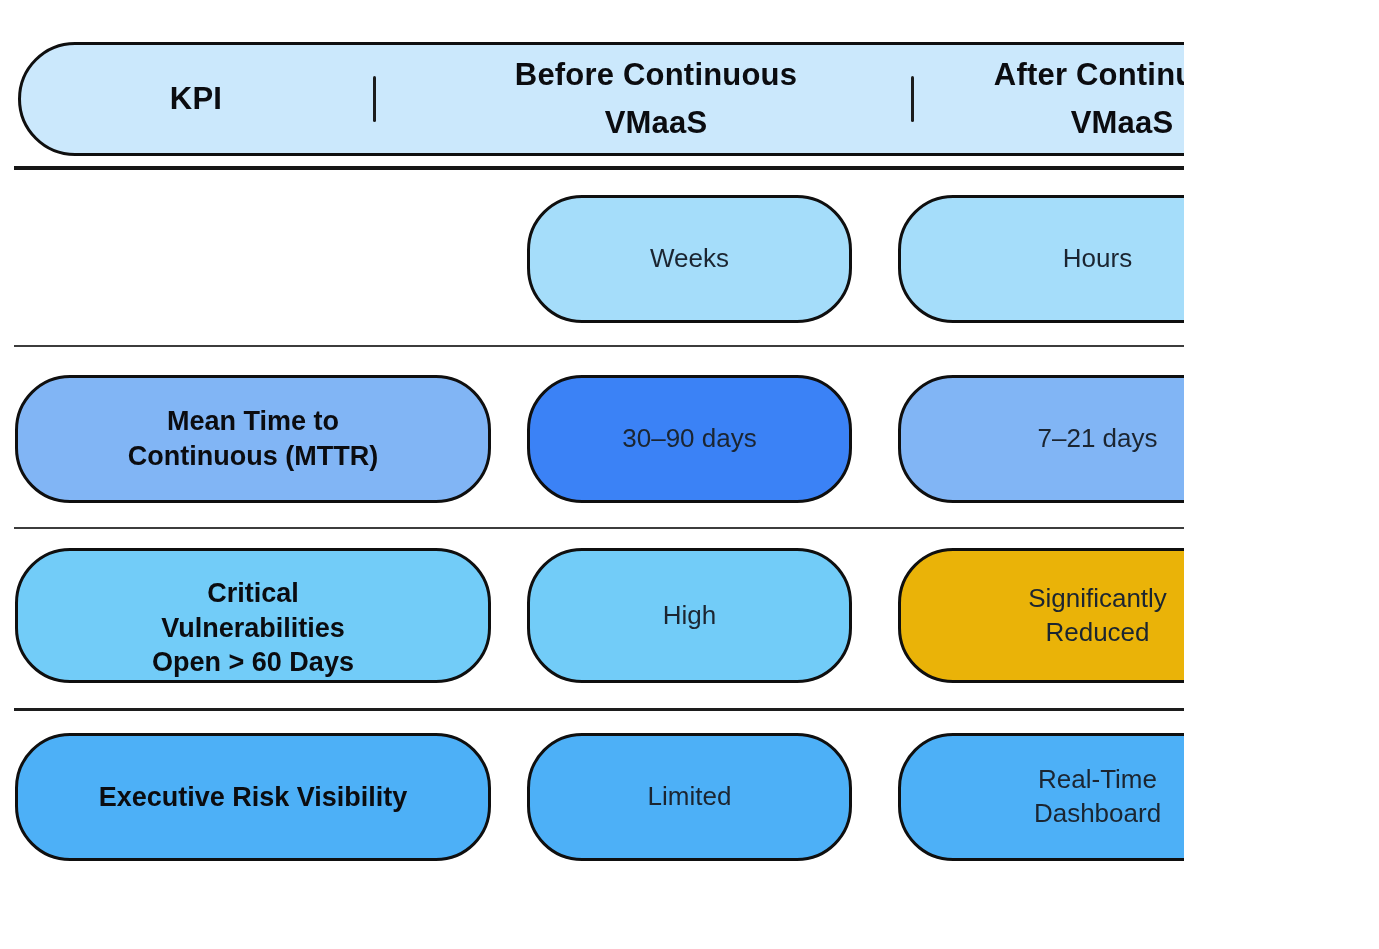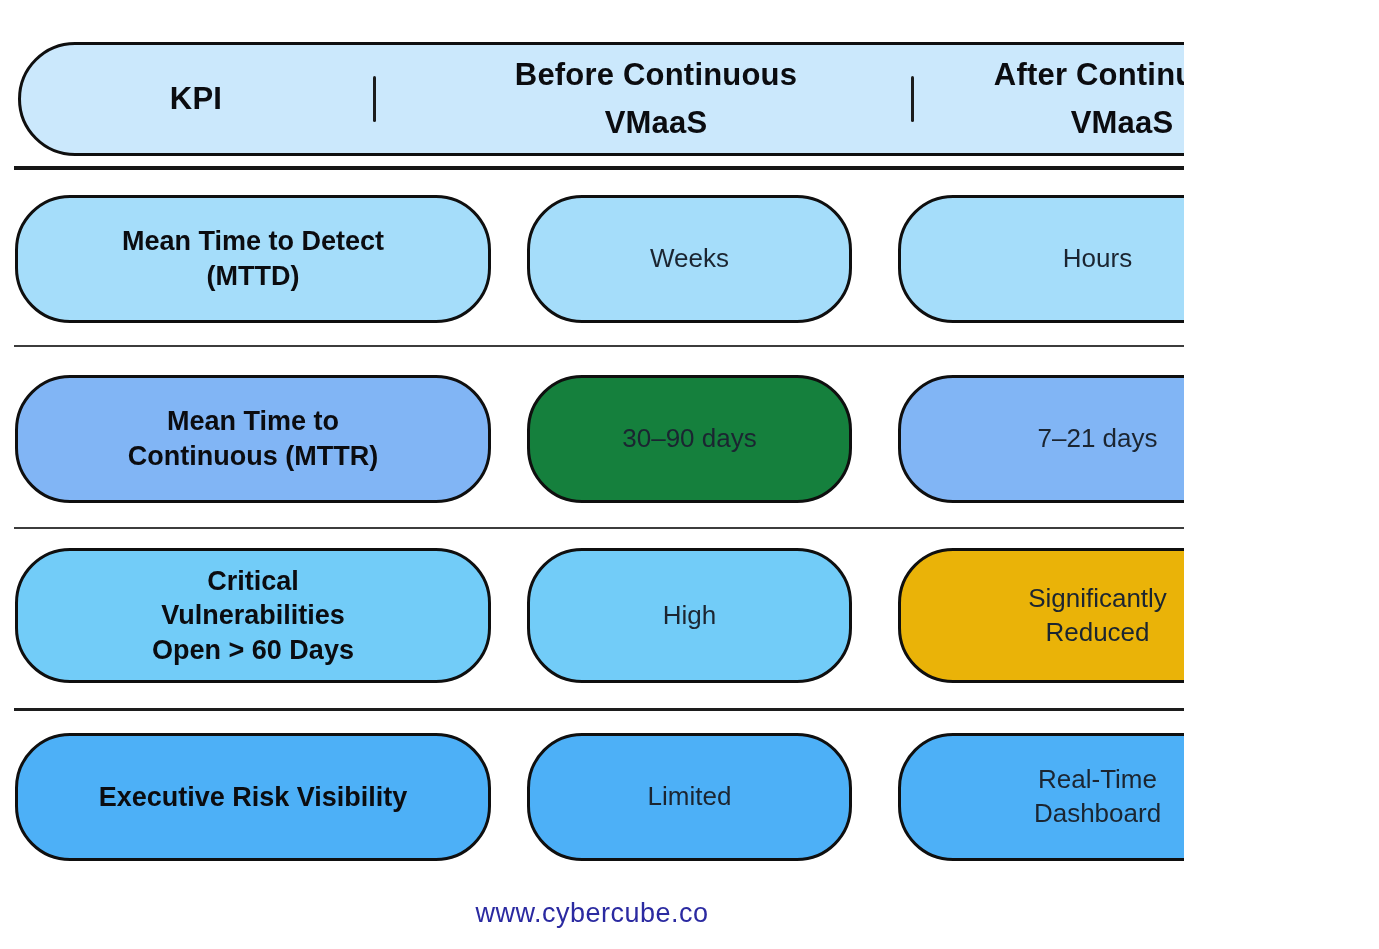--- a/index.html
+++ b/index.html
@@ -88,55 +88,51 @@
     <div class="hcell after">
       <span class="htext mw360">After Continuous VMaaS</span>
     </div>
   </div>
 
   <div class="divider d1"></div>
   <div class="divider d2"></div>
   <div class="divider d3"></div>
   <div class="divider d4"></div>
 
-  <div class="pill rowpill r1 c1" style="background: rgb(165, 221, 250); border-color: rgb(15, 15, 15);">
-    <span class="klabel mw340">Mean Time to Detect (MTTD)</span>
-  </div>
   <div class="pill rowpill r1 c2" style="background: rgb(165, 221, 250); border-color: rgb(15, 15, 15);">
     <span class="vlabel">Weeks</span>
   </div>
   <div class="pill rowpill r1 c3" style="background: rgb(165, 221, 250); border-color: rgb(15, 15, 15);">
     <span class="vlabel">Hours</span>
   </div>
 
   <div class="pill rowpill r2 c1" style="background: rgb(129, 181, 245); border-color: rgb(15, 15, 15);">
     <span class="klabel mw300">Mean Time to Continuous (MTTR)</span>
   </div>
-  <div class="pill rowpill r2 c2" style="background: #15803d; border-color: rgb(15, 15, 15);">
+  <div class="pill rowpill r2 c2" style="background: #3b82f6; border-color: rgb(15, 15, 15);">
     <span class="vlabel">30–90 days</span>
   </div>
   <div class="pill rowpill r2 c3" style="background: rgb(129, 181, 245); border-color: rgb(15, 15, 15);">
     <span class="vlabel">7–21 days</span>
   </div>
 
-  <div class="pill rowpill r3 c1" style="background: rgb(114, 204, 248); border-color: rgb(15, 15, 15);">
+  <div class="pill rowpill r3 c1" style="background: rgb(114, 204, 248); border-color: rgb(15, 15, 15); align-items: flex-end;">
     <span class="klabel mw260">Critical Vulnerabilities Open &gt; 60 Days</span>
   </div>
   <div class="pill rowpill r3 c2" style="background: rgb(114, 204, 248); border-color: rgb(15, 15, 15);">
     <span class="vlabel">High</span>
   </div>
   <div class="pill rowpill r3 c3" style="background: #eab308; border-color: rgb(15, 15, 15);">
     <span class="vlabel mw230">Significantly Reduced</span>
   </div>
 
   <div class="pill rowpill r4 c1" style="background: rgb(77, 176, 247); border-color: rgb(15, 15, 15);">
     <span class="klabel">Executive Risk Visibility</span>
   </div>
   <div class="pill rowpill r4 c2" style="background: rgb(77, 176, 247); border-color: rgb(15, 15, 15);">
     <span class="vlabel">Limited</span>
   </div>
   <div class="pill rowpill r4 c3" style="background: rgb(77, 176, 247); border-color: rgb(15, 15, 15);">
     <span class="vlabel mw170">Real-Time Dashboard</span>
   </div>
 
-  <div class="footer" style="color: rgb(43, 42, 161);">www.cybercube.co</div>
 
 </div>
 
 </body></html>

